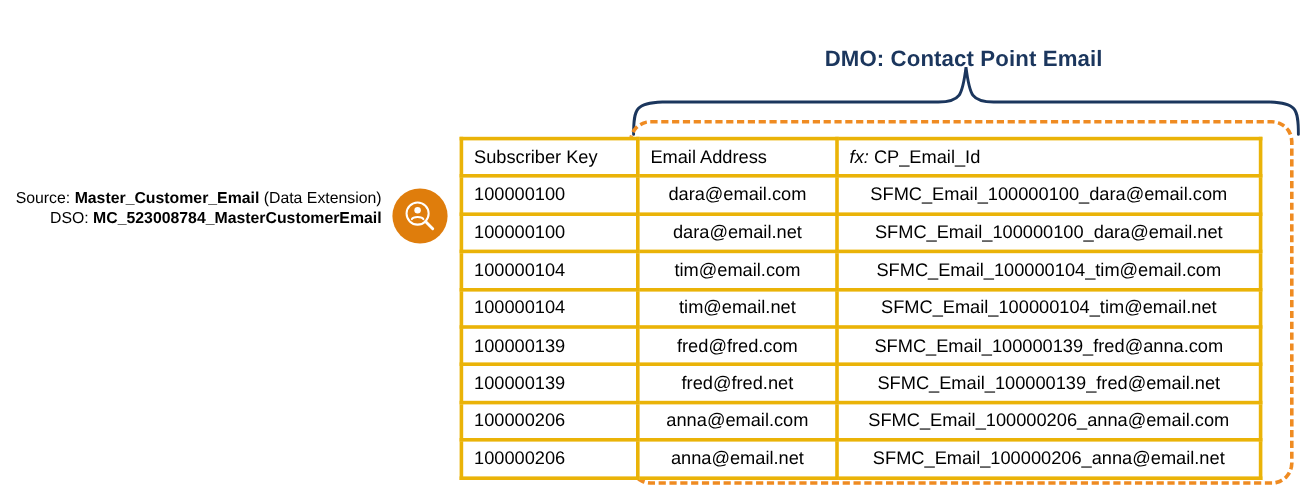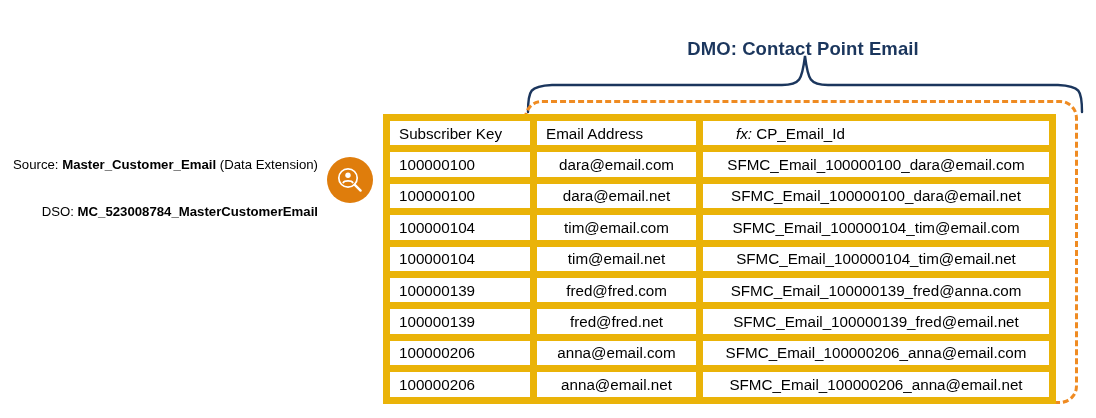--- a/index.html
+++ b/index.html
@@ -51,21 +51,20 @@
     width: 318px;
     text-align: right;
     line-height: 17px;
   }
   #source-block .line {
     font-size: 13.2px;
     white-space: nowrap;
   }
   #source-block .line.second {
     font-size: 13.2px;
-    margin-top: 30px;
   }
   #source-block b {
     font-weight: bold;
   }
 
   
   #identity-icon {
     position: absolute;
     left: 327px;
     top: 157px;
@@ -104,21 +103,21 @@
     border-collapse: collapse;
     table-layout: fixed;
     background: #ffffff;
   }
   #data-table col.c-key   { width: 147px; }
   #data-table col.c-email { width: 166px; }
   #data-table col.c-fx    { width: 353px; }
 
   #data-table th,
   #data-table td {
-    border: 7px solid #eab308;
+    border: 3px solid #eab308;
     height: 31.4px;
     padding: 0 9px;
     font-size: 15.2px;
     font-weight: normal;
     color: #000000;
     white-space: nowrap;
     overflow: hidden;
     vertical-align: middle;
     box-sizing: border-box;
   }
@@ -128,21 +127,20 @@
   }
   #data-table td.key-cell {
     text-align: left;
   }
   #data-table td.email-cell,
   #data-table td.fx-cell {
     text-align: center;
   }
   #data-table .fx-prefix {
     font-style: italic;
-    margin-left: 24px;
   }
 </style>
 </head>
 <body>
 
 <div id="canvas">
 
   <div id="dmo-title">DMO: Contact Point Email</div>
 
   <svg id="brace-svg" viewBox="0 0 570 62">

